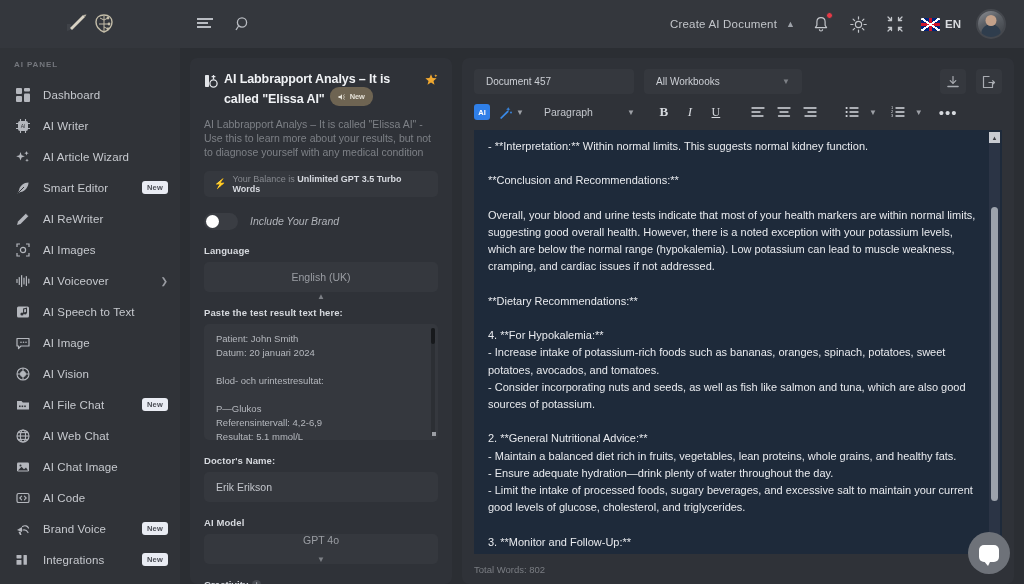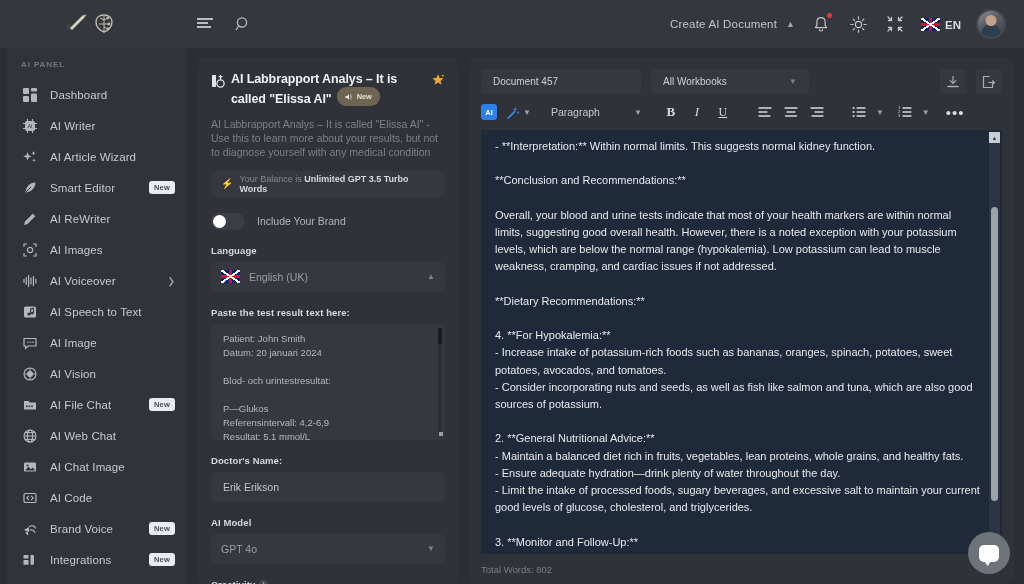--- a/index.html
+++ b/index.html
@@ -39,21 +39,21 @@
     color: #c2c5ca; font-size: 11.5px; letter-spacing: .2px;
     cursor: pointer; white-space: nowrap;
   }
   .chev-up { color: #9ea2a9; font-size: 9px; cursor: pointer; margin-left: -6px; }
   .bell-wrap { position: relative; cursor: pointer; }
   .bell-dot {
     position: absolute; top: -1px; right: -1px;
     width: 7px; height: 7px; border-radius: 50%;
     background: #e63946; border: 1px solid #34373d;
   }
-  .lang { display: flex; align-items: flex-end; gap: 5px; cursor: pointer; }
+  .lang { display: flex; align-items: center; gap: 5px; cursor: pointer; }
   .flag {
     width: 19px; height: 13px; border-radius: 1px;
     background:
       linear-gradient(to bottom right, transparent calc(50% - 1px), #fff calc(50% - 1px), #fff calc(50% + 1px), transparent calc(50% + 1px)),
       linear-gradient(to bottom left, transparent calc(50% - 1px), #fff calc(50% - 1px), #fff calc(50% + 1px), transparent calc(50% + 1px)),
       linear-gradient(to bottom, transparent 40%, #cf142b 40%, #cf142b 60%, transparent 60%),
       linear-gradient(to right, transparent 40%, #cf142b 40%, #cf142b 60%, transparent 60%),
       #00247d;
     position: relative; overflow: hidden;
   }
@@ -79,21 +79,20 @@
 
   
   .shell { flex: 1 1 auto; display: flex; min-height: 0; }
 
   
   .sidebar {
     width: 180px; flex: 0 0 180px;
     background: #303338;
     padding-top: 12px;
     overflow: hidden;
-    margin-left: 7px;
   }
   .side-section {
     color: #74777d; font-size: 8px; letter-spacing: .9px;
     font-weight: 700; text-transform: uppercase;
     padding: 0 0 10px 14px;
   }
   .side-item {
     display: flex; align-items: center;
     height: 31px; padding: 0 12px 0 14px;
     cursor: pointer; position: relative;
@@ -154,40 +153,40 @@
   }
   .balance-bar {
     margin-top: 12px; background: #35383e;
     border-radius: 5px; height: 26px;
     display: flex; align-items: center; gap: 6px;
     padding: 0 10px;
   }
   .bolt { color: #9ba36f; font-size: 10px; }
   .balance-txt { color: #86898f; font-size: 9px; }
   .balance-strong { color: #d7dae0; font-weight: 700; }
-  .toggle-row { display: flex; align-items: center; gap: 12px; margin-top: 16px; }
+  .toggle-row { display: flex; align-items: center; gap: 12px; margin-top: 16px; font-style: italic; }
   .toggle {
     width: 34px; height: 17px; border-radius: 9px;
     background: #3a3d43; position: relative; cursor: pointer;
   }
   .toggle::after {
     content: ''; position: absolute;
     left: 2px; top: 2px;
     width: 13px; height: 13px; border-radius: 50%;
     background: #ffffff;
   }
   .toggle-label { color: #b1b4ba; font-size: 10.5px; }
   .field-label {
     color: #d6d9de; font-size: 9.5px; font-weight: 700;
     margin: 15px 0 6px 0; letter-spacing: .1px;
   }
   .select-box {
     background: #35383e; border-radius: 5px;
     height: 30px; display: flex; align-items: center;
-    padding: 0 10px; gap: 9px; cursor: pointer;
+    padding: 0 10px; gap: 9px; cursor: pointer; flex-direction: column;
   }
   .select-val { color: #9b9ea4; font-size: 10.5px; flex: 1 1 auto; }
   .select-chev { color: #7d8086; font-size: 8px; }
   .textarea-box {
     background: #35383e; border-radius: 5px;
     height: 116px; padding: 8px 12px;
     position: relative; overflow: hidden;
   }
   .ta-text {
     color: #b5b8be; font-size: 9.5px; line-height: 14px;

